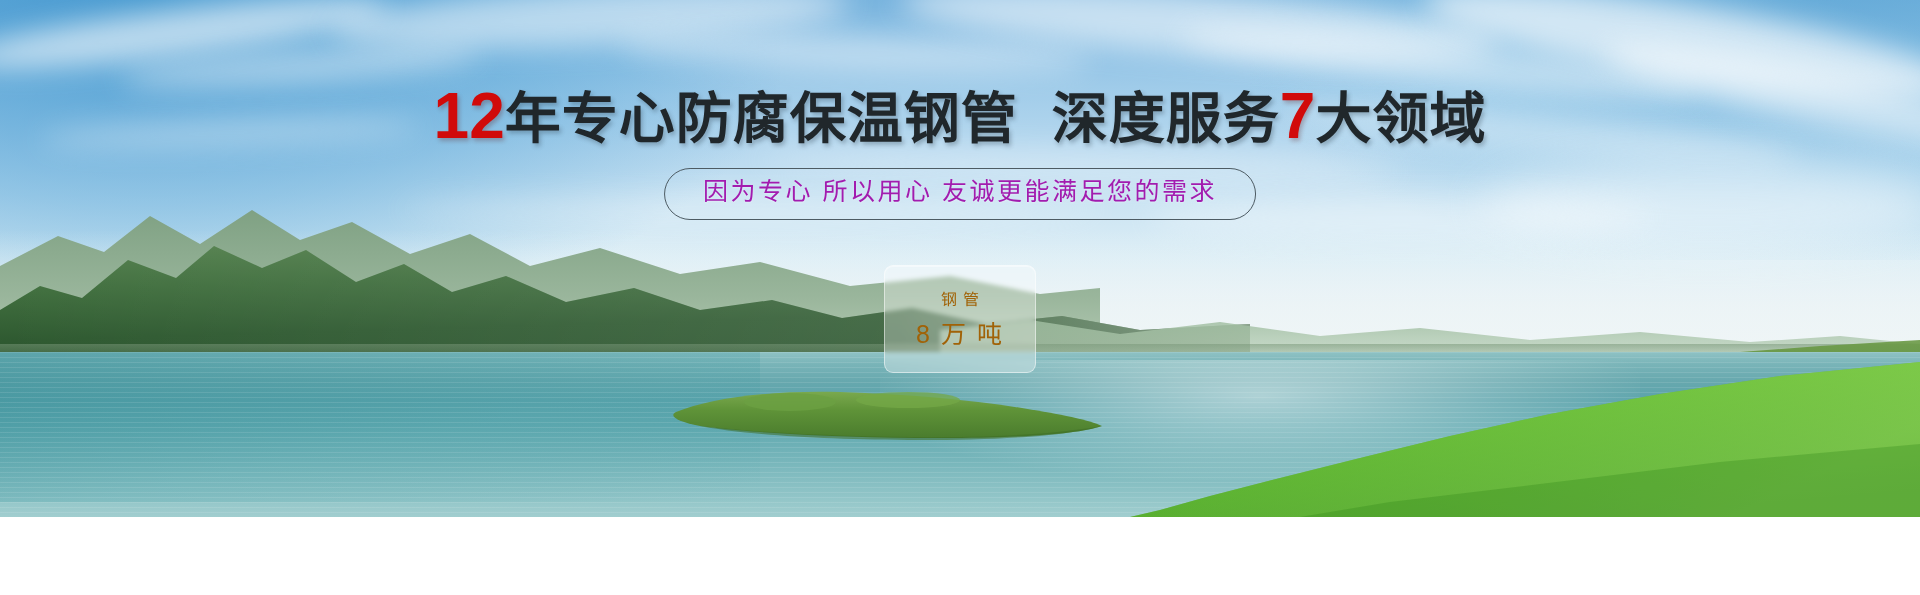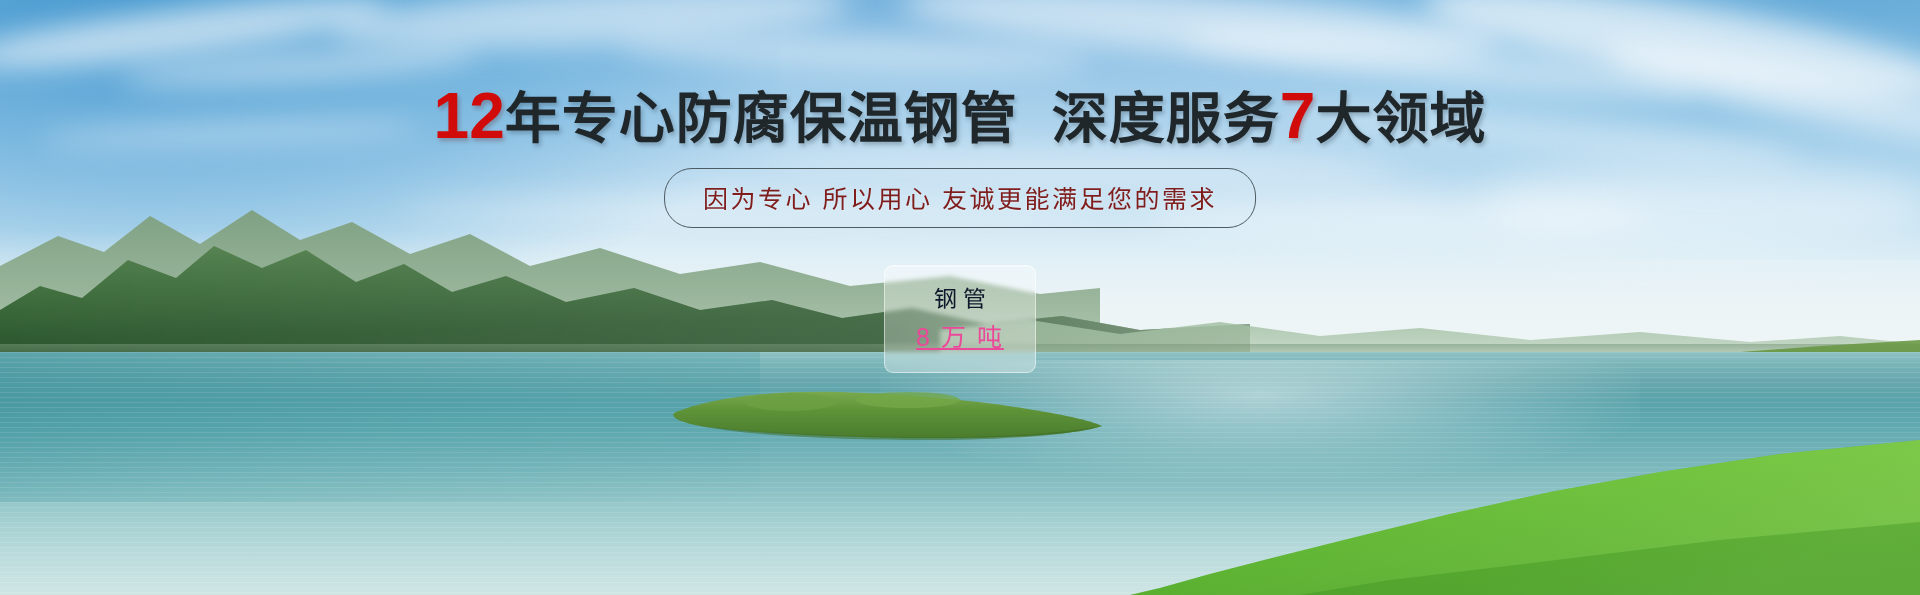--- a/index.html
+++ b/index.html
@@ -4,21 +4,21 @@
 <style>
   html, body {
     margin: 0;
     padding: 0;
     background: #ffffff;
   }
 
   .banner {
     position: relative;
     width: 1920px;
-    height: 595px;
+    height: 517px;
     overflow: hidden;
     font-family: "Liberation Sans", "DejaVu Sans", sans-serif;
     user-select: none;
   }
 
   
   .scene {
     position: absolute;
     inset: 0;
     overflow: hidden;
@@ -224,26 +224,26 @@
     display: inline-block;
     width: 34px;
   }
 
   
   .pill {
     position: absolute;
     left: 50%;
     transform: translateX(-50%);
     top: 168px;
-    padding: 10px 38px 12px;
+    padding: 2px 38px 12px;
     border: 1.6px solid #4d5b63;
     border-radius: 28px;
     font-size: 25px;
     letter-spacing: 2.5px;
-    color: #7f1d1d;
+    color: #a21caf;
     white-space: nowrap;
     background: transparent;
     text-shadow: 0 1px 2px rgba(255,255,255,0.35);
   }
 
   
   .cards {
     position: absolute;
     left: 50%;
     transform: translateX(-50%);
@@ -259,33 +259,32 @@
     border: 1px solid rgba(255,255,255,0.50);
     box-shadow: inset 0 1px 0 rgba(255,255,255,0.45);
     display: flex;
     flex-direction: column;
     align-items: center;
     justify-content: center;
     gap: 14px;
     backdrop-filter: blur(2px);
   }
   .card-label {
-    font-size: 23px;
+    font-size: 16px;
     letter-spacing: 6px;
     text-indent: 6px;
-    color: #0f172a;
+    color: #a16207;
     line-height: 1;
   }
   .card-value {
     font-size: 25px;
     letter-spacing: 2px;
-    color: #ec4899;
+    color: #a16207;
     line-height: 1;
     white-space: nowrap;
-    text-decoration: underline;
   }
   .card-value sup {
     font-size: 15px;
     vertical-align: super;
     letter-spacing: 0;
   }
 </style>
 </head>
 <body>
 

